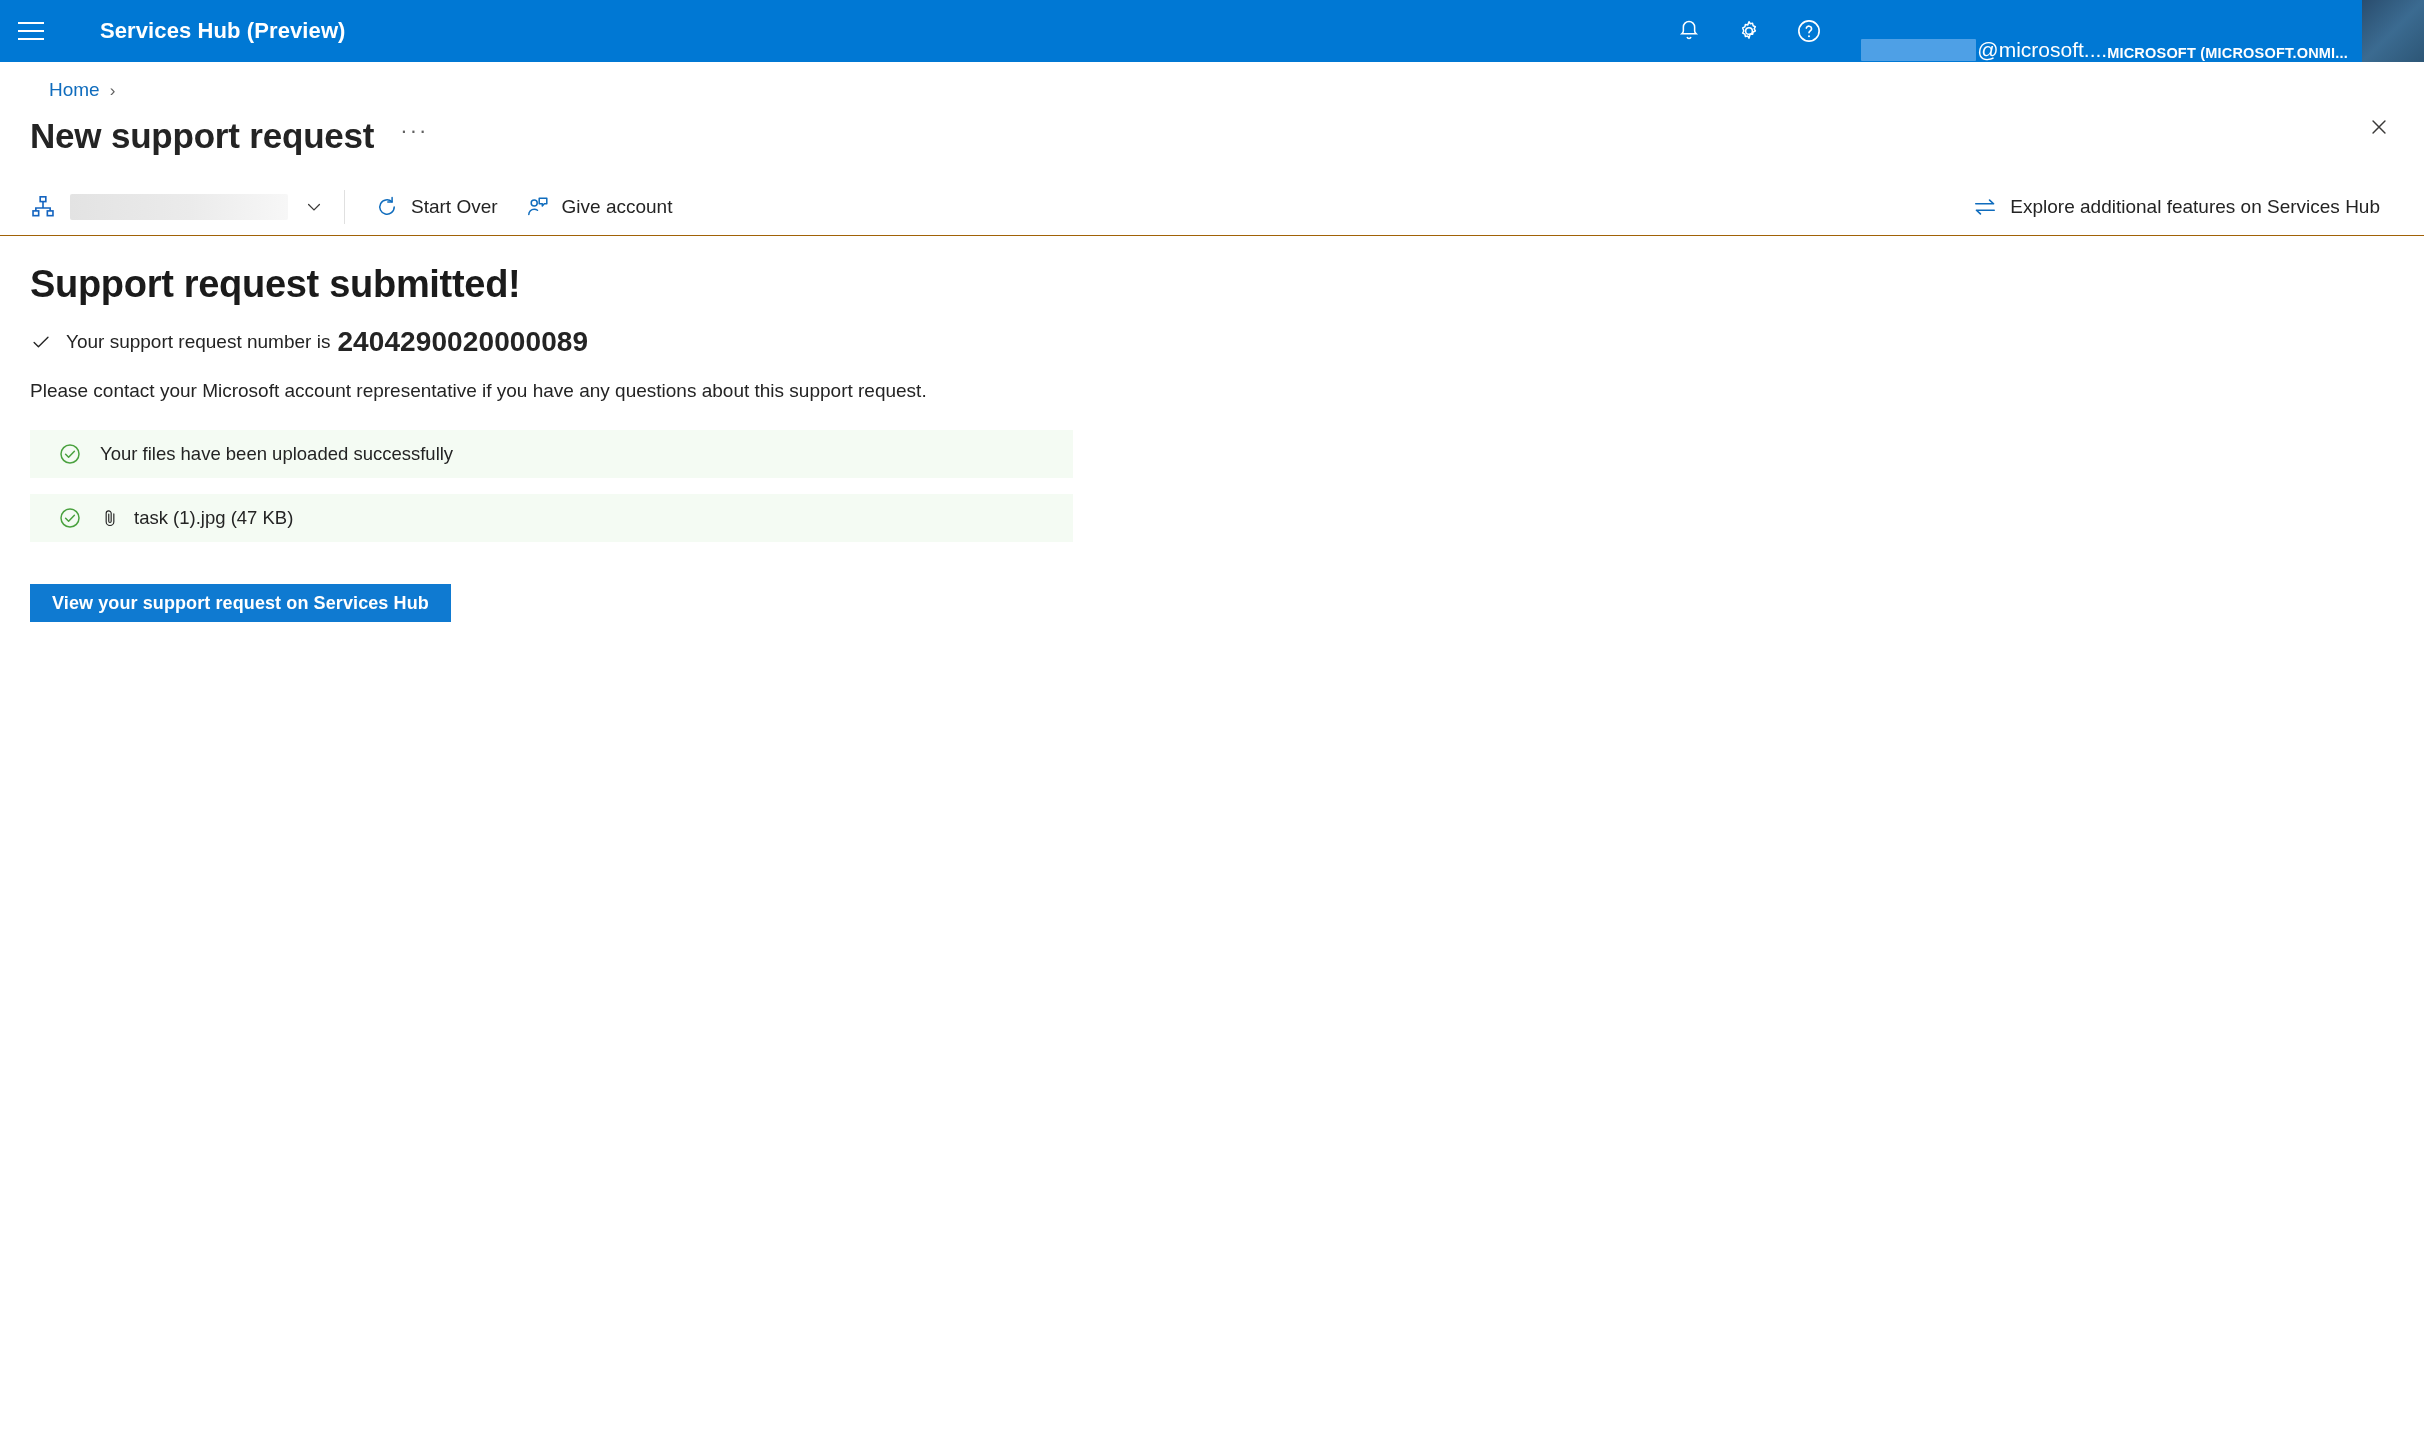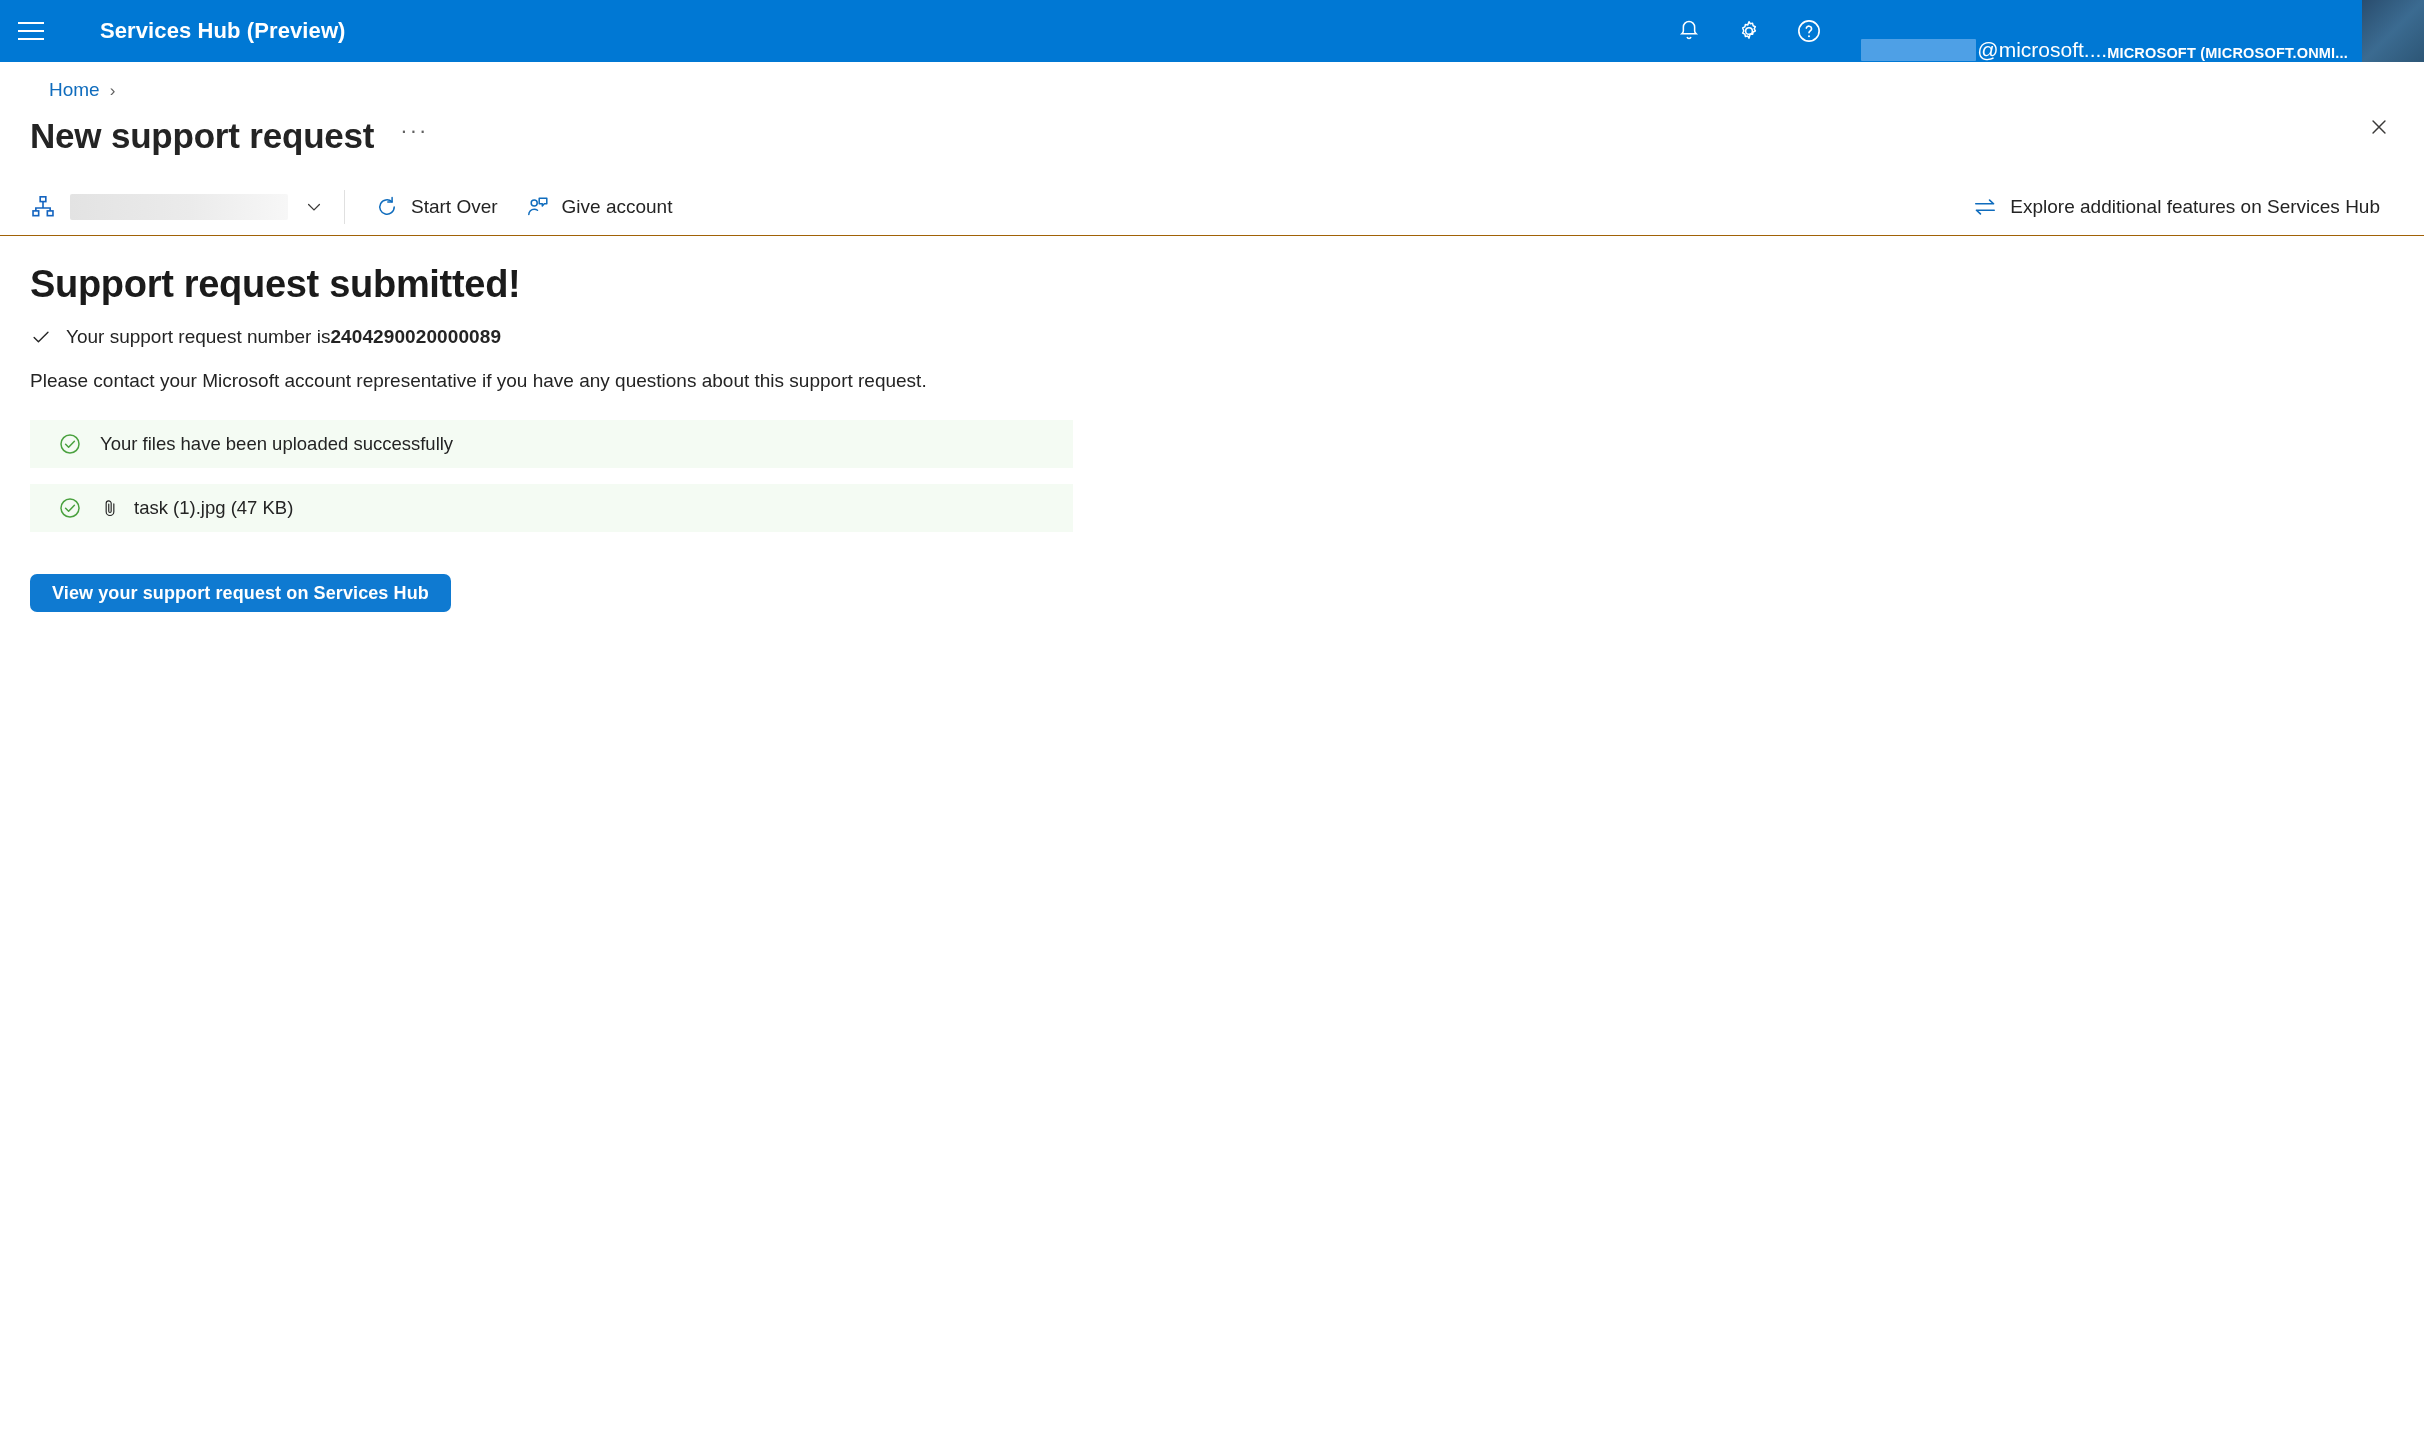--- a/index.html
+++ b/index.html
@@ -240,21 +240,22 @@
   .req-line {
     display: flex;
     align-items: center;
     font-size: 19px;
     color: #242424;
     margin-bottom: 20px;
   }
   .req-line .tick { margin-right: 14px; display: block; }
   .req-number {
     font-weight: 700;
-    font-size: 19px;
+    font-size: 28px;
+    margin-left: 7px;
     letter-spacing: 0.1px;
   }
 
   .contact-note {
     font-size: 19px;
     color: #242424;
     margin-bottom: 26px;
     line-height: 26px;
   }
 
@@ -277,21 +278,21 @@
     background: #0f7ad1;
     color: #ffffff;
     border: none;
     height: 38px;
     padding: 0 22px;
     font-size: 18px;
     font-weight: 700;
     font-family: "Liberation Sans", sans-serif;
     cursor: pointer;
     letter-spacing: 0.1px;
-    border-radius: 7px;
+    border-radius: 0;
   }
 </style>
 </head>
 <body>
 
 <div class="appbar">
   <div class="hamburger">
       <span></span>
     </div>
   <div class="app-title">Services Hub (Preview)</div>

